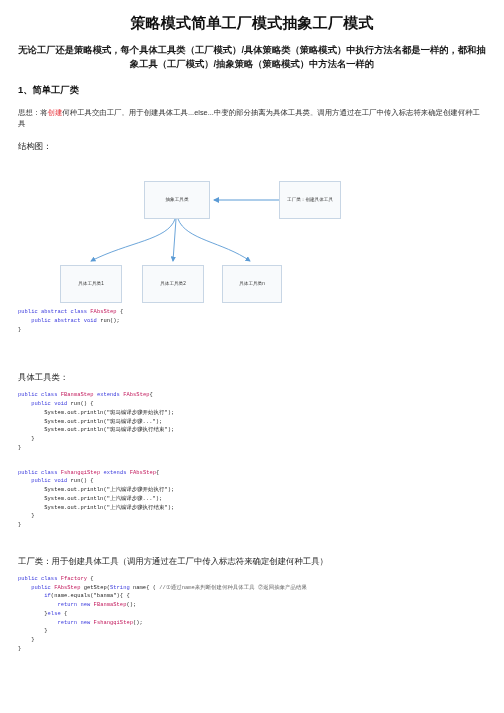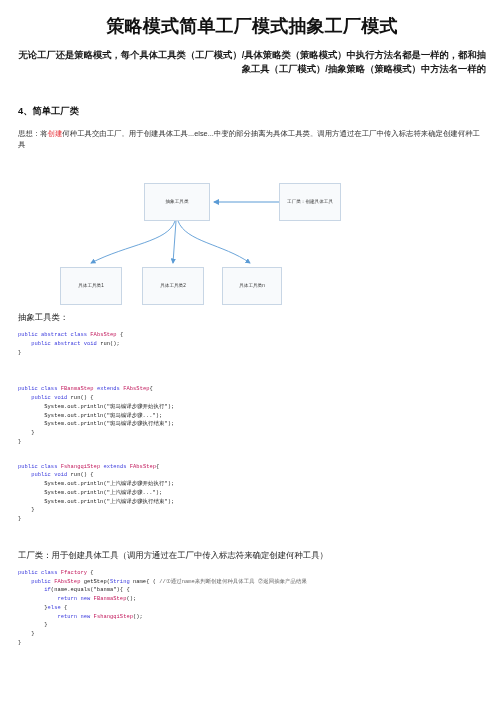--- a/index.html
+++ b/index.html
@@ -11,34 +11,34 @@
     width: 504px;
     height: 713px;
     font-family: "Liberation Sans", "DejaVu Sans", sans-serif;
     color: #222;
     overflow: hidden;
   }
   .page { padding: 0 18px; }
 
   .title {
     text-align: center;
-    font-size: 18px;
+    font-size: 15px;
     font-weight: bold;
     color: #111;
     margin: 14px 0 10px 0;
     letter-spacing: 0.2px;
   }
 
   .lede {
     font-size: 9.3px;
     font-weight: bold;
     line-height: 1.55;
     color: #1a1a1a;
-    margin: 0 0 28px 0;
-    text-align: right;
+    margin: 0 0 12px 0;
+    text-align: center;
   }
 
   .h2 {
     font-size: 9.3px;
     font-weight: bold;
     color: #111;
     margin: 8px 0 10px 0;
   }
 
   .indent-1 { margin-left: 22px; }
@@ -103,26 +103,27 @@
 </style>
 </head>
 <body>
 
 <div class="page">
 
   <h1 class="title">策略模式简单工厂模式抽象工厂模式</h1>
 
   <p class="lede">无论工厂还是策略模式，每个具体工具类（工厂模式）/具体策略类（策略模式）中执行方法名都是一样的，都和抽象工具（工厂模式）/抽象策略（策略模式）中方法名一样的</p>
 
-  <div class="h2">4、简单工厂类</div>
+  <div class="h2">1、简单工厂类</div>
 
   <div class="note indent-1">
     <span>思想：将</span><span class="hl">创建</span><span>何种工具交由工厂。用于创建具体工具...else...中变的部分抽离为具体工具类。调用方通过在工厂中传入标志符来确定创建何种工具</span>
   </div>
 
+  <div class="sub-label indent-1">结构图：</div>
 
   <div class="diagram">
     <svg width="504" height="150">
       <defs>
         <marker id="ah" markerWidth="6" markerHeight="6" refX="5" refY="3" orient="auto">
           <path d="M0,0 L6,3 L0,6 z" fill="#5b9bd5"></path>
         </marker>
       </defs>
       <line x1="261" y1="40" x2="196" y2="40" stroke="#5b9bd5" stroke-width="1" marker-end="url(#ah)"></line>
       <path d="M157,59 C150,80 110,82 73,101" fill="none" stroke="#5b9bd5" stroke-width="0.9" marker-end="url(#ah)"></path>
@@ -130,27 +131,27 @@
       <path d="M160,59 C168,80 205,82 232,101" fill="none" stroke="#5b9bd5" stroke-width="0.9" marker-end="url(#ah)"></path>
     </svg>
     <div class="dbox" id="box-abstract">抽象工具类</div>
     <div class="dbox" id="box-factory">工厂类：创建具体工具</div>
     <div class="dbox" id="box-c1">具体工具类1</div>
     <div class="dbox" id="box-c2">具体工具类2</div>
     <div class="dbox" id="box-c3">具体工具类n</div>
   </div>
 
 
-  <div class="sub-label indent-2">抽象工具类：</div>
   <pre class="code"><span class="kw">public</span> <span class="kw">abstract</span> <span class="kw">class</span> <span class="cls">FAbsStep</span> {
     <span class="kw">public</span> <span class="kw">abstract</span> <span class="kw">void</span> run();
 }</pre>
 
   <div class="gap-md"></div>
 
+  <div class="sub-label indent-2">具体工具类：</div>
   <pre class="code"><span class="kw">public</span> <span class="kw">class</span> <span class="cls">FBanmaStep</span> <span class="kw">extends</span> <span class="cls">FAbsStep</span>{
     <span class="kw">public</span> <span class="kw">void</span> run() {
         System.out.println("斑马编译步骤开始执行");
         System.out.println("斑马编译步骤...");
         System.out.println("斑马编译步骤执行结束");
     }
 }</pre>
 
   <div class="gap-sm"></div>
 

